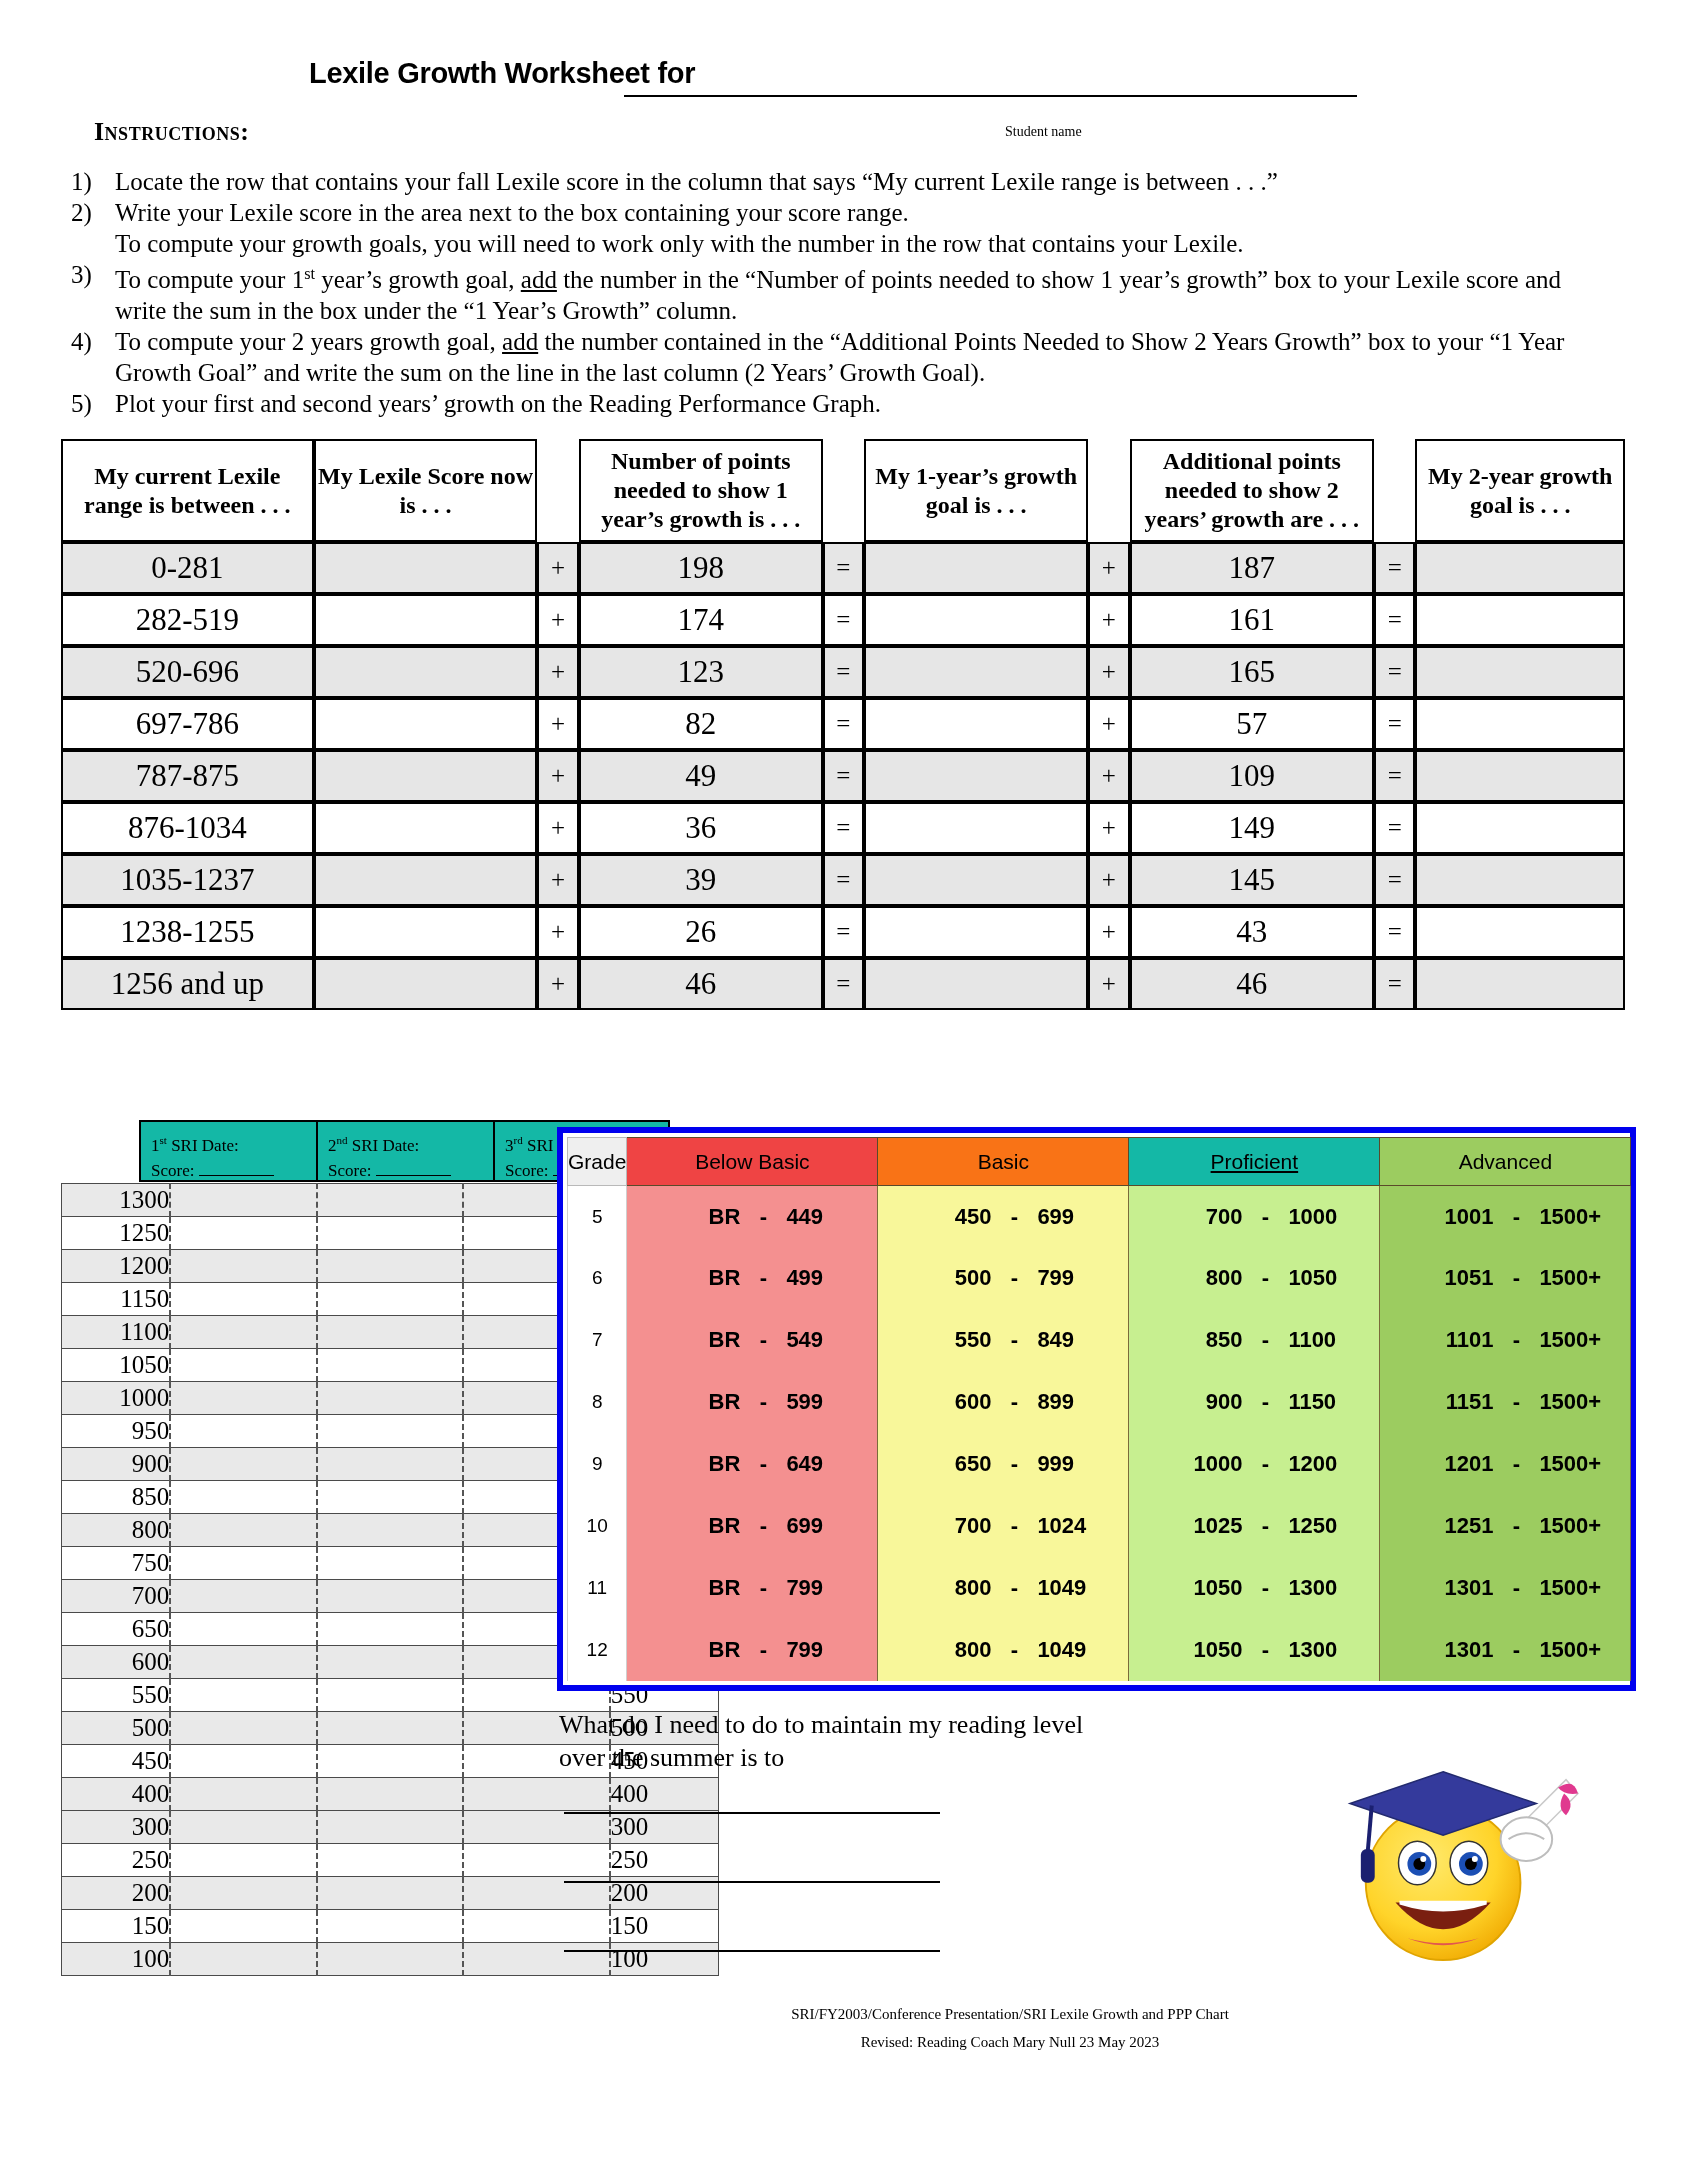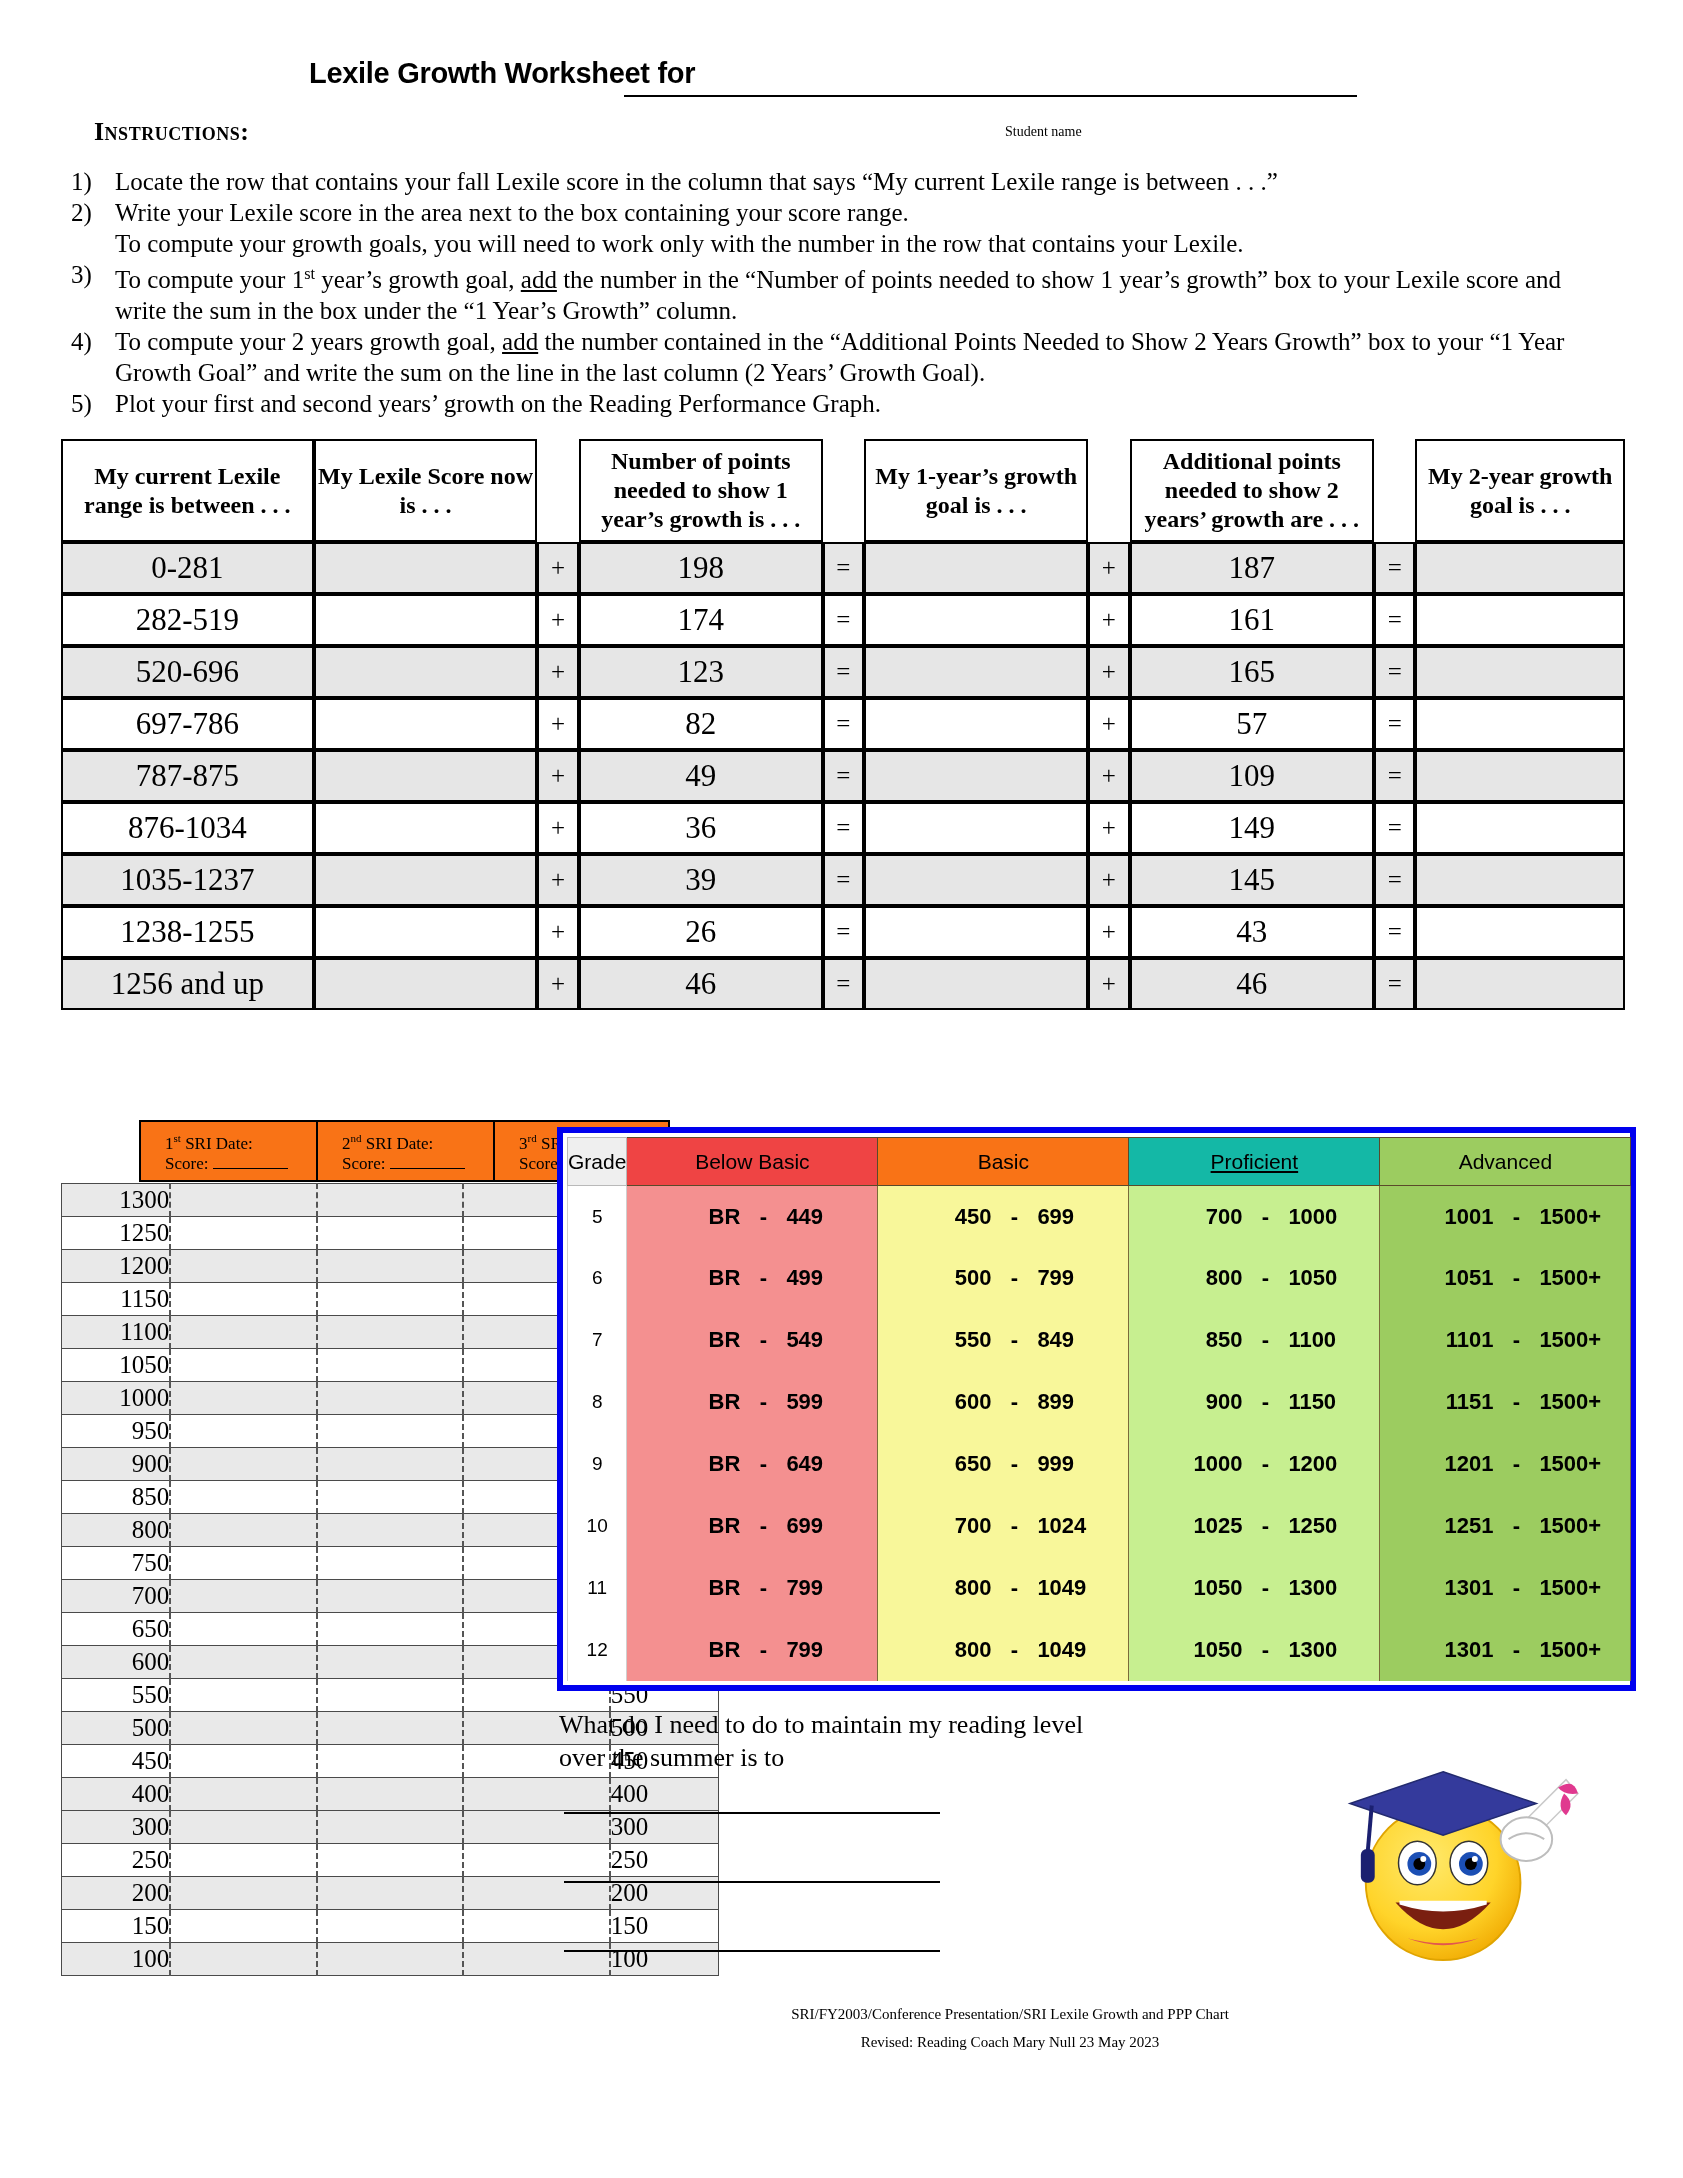--- a/index.html
+++ b/index.html
@@ -108,24 +108,24 @@
 
   
   .sri-box-row {
     position:absolute; left:139px; top:1120px;
     display:flex;
   }
   .sri-box {
     width:177px; height:62px;
     border:2px solid #000;
     border-right:none;
-    padding:6px 0 0 24px;
+    padding:6px 0 0 10px;
     font-size:17px;
-    line-height:20px;
-    background:#f97316;
+    line-height:25px;
+    background:#14b8a6;
   }
   .sri-box:last-child { border-right:2px solid #000; }
   .sri-score-line { display:inline-block; width:75px; border-bottom:1.6px solid #000; }
 
   
   .perf-grid {
     position:absolute; left:61px; top:1183px;
     width:658px;
     border-collapse:collapse;
   }

